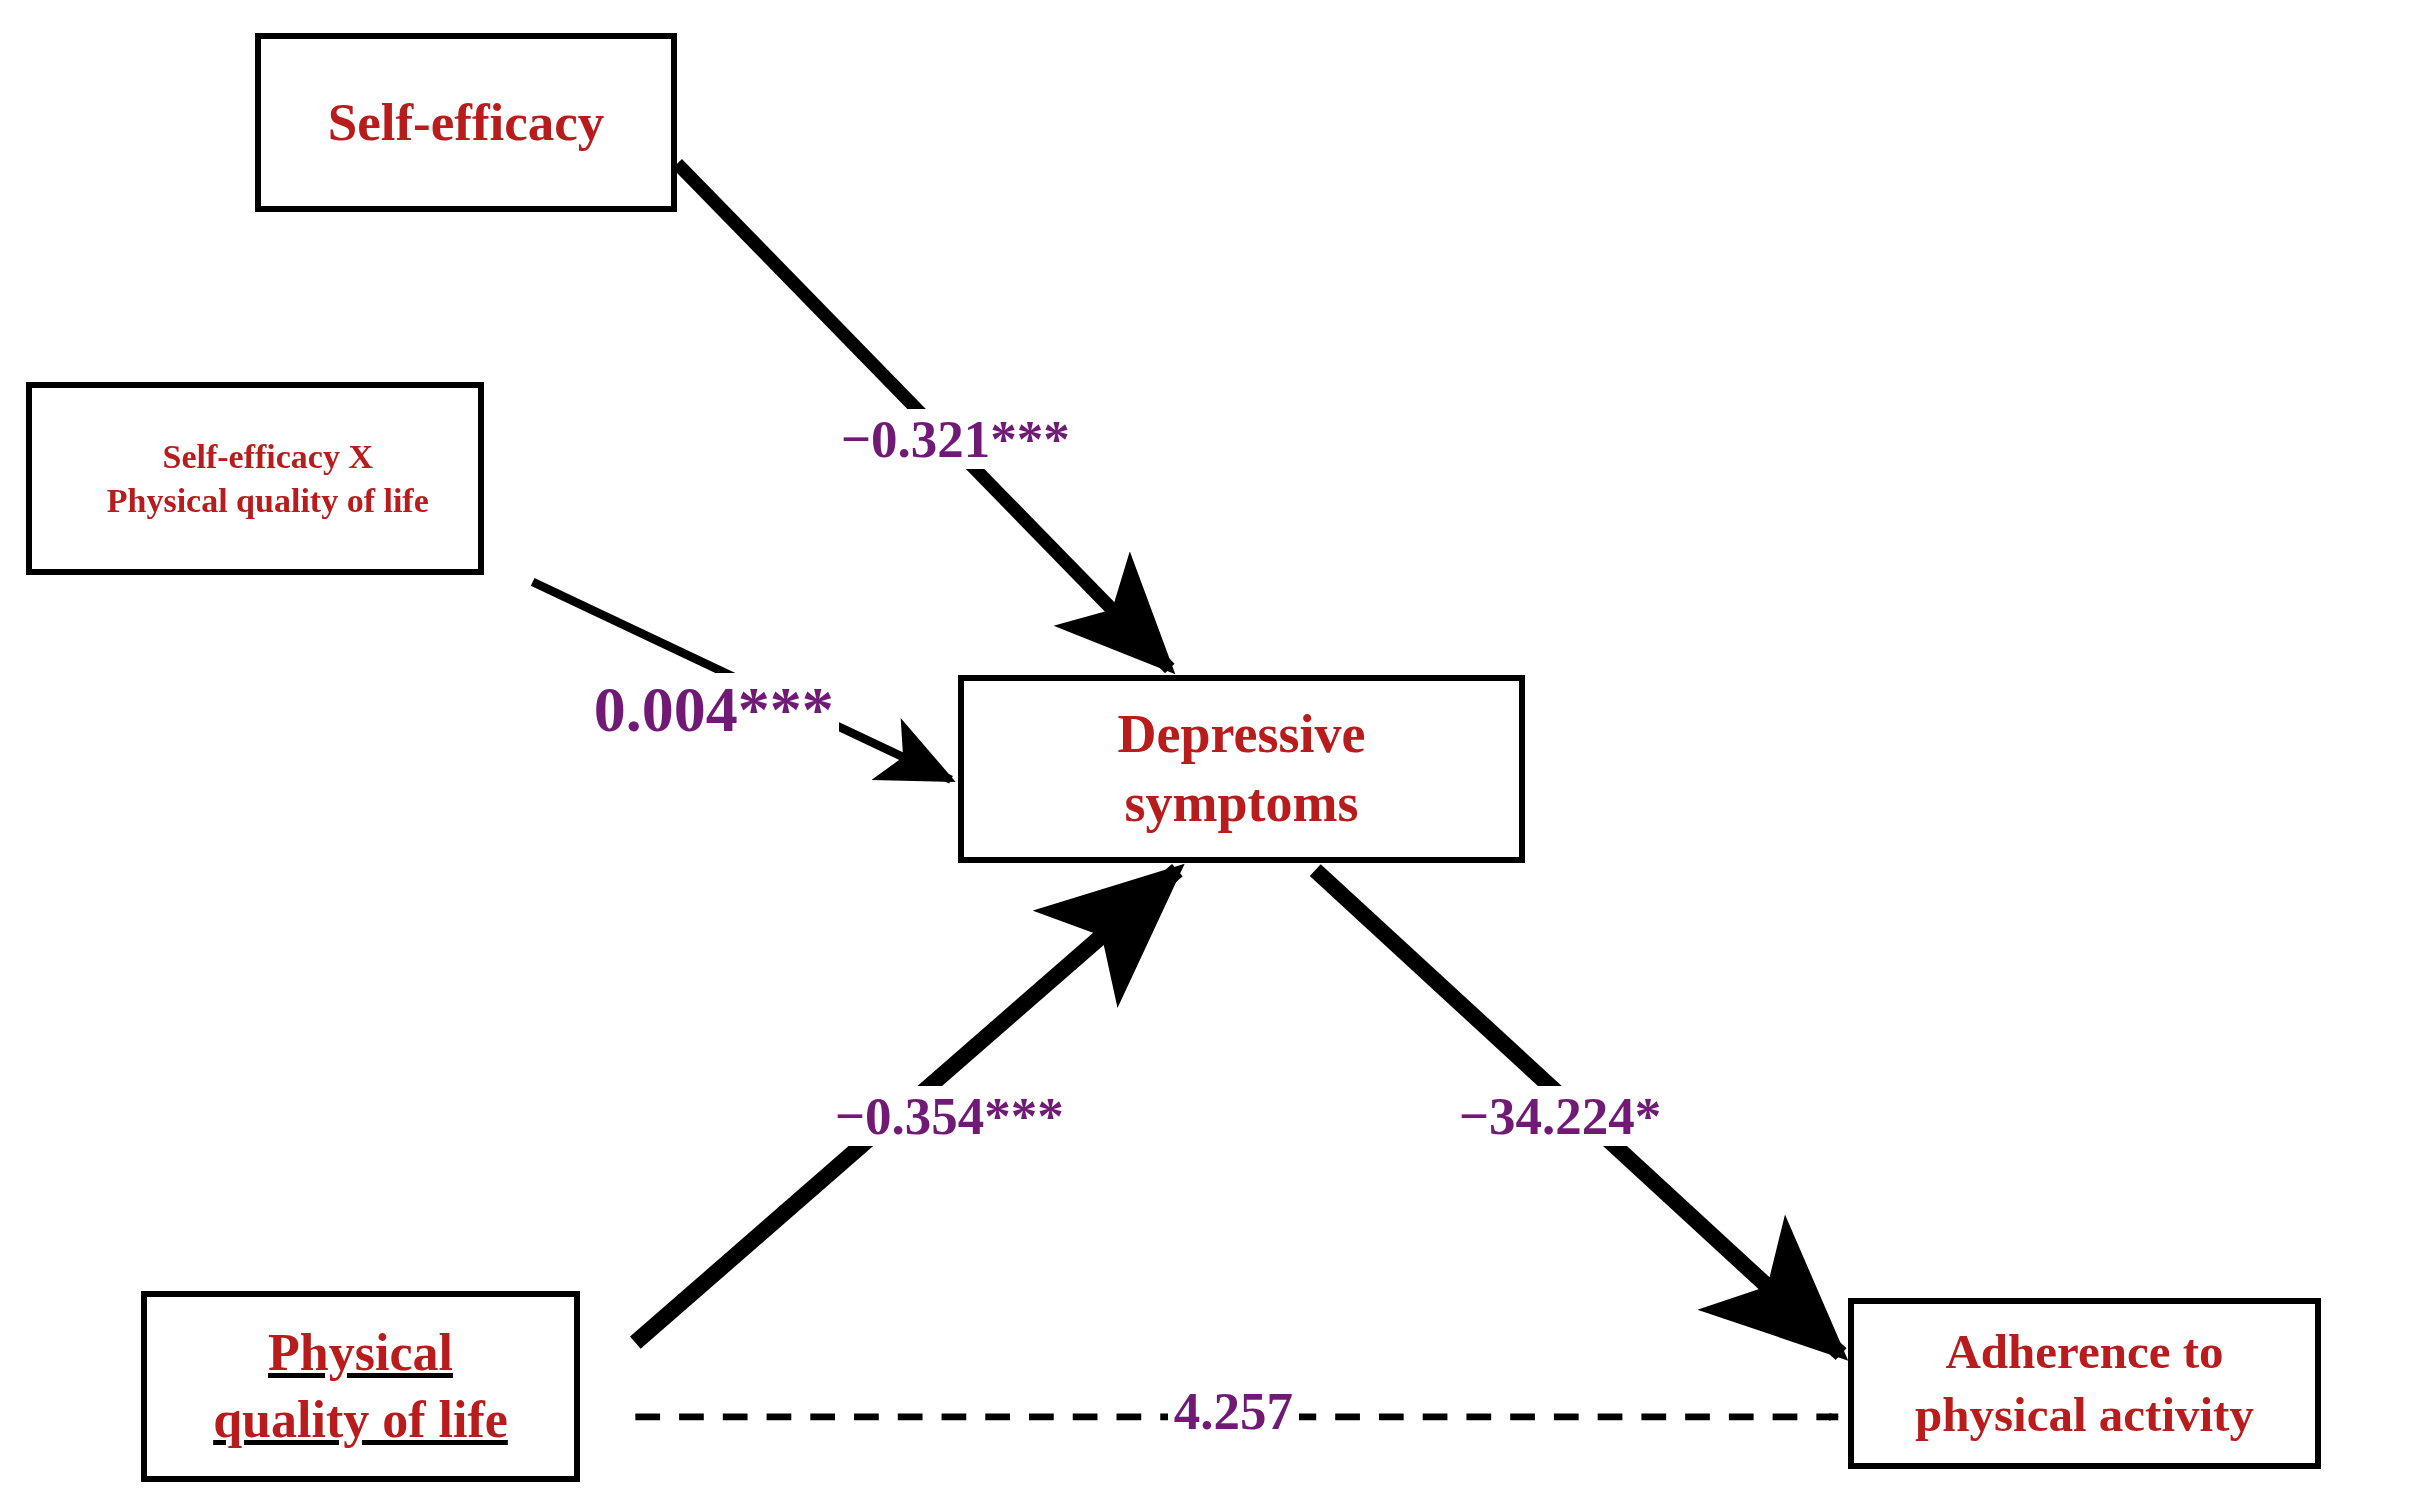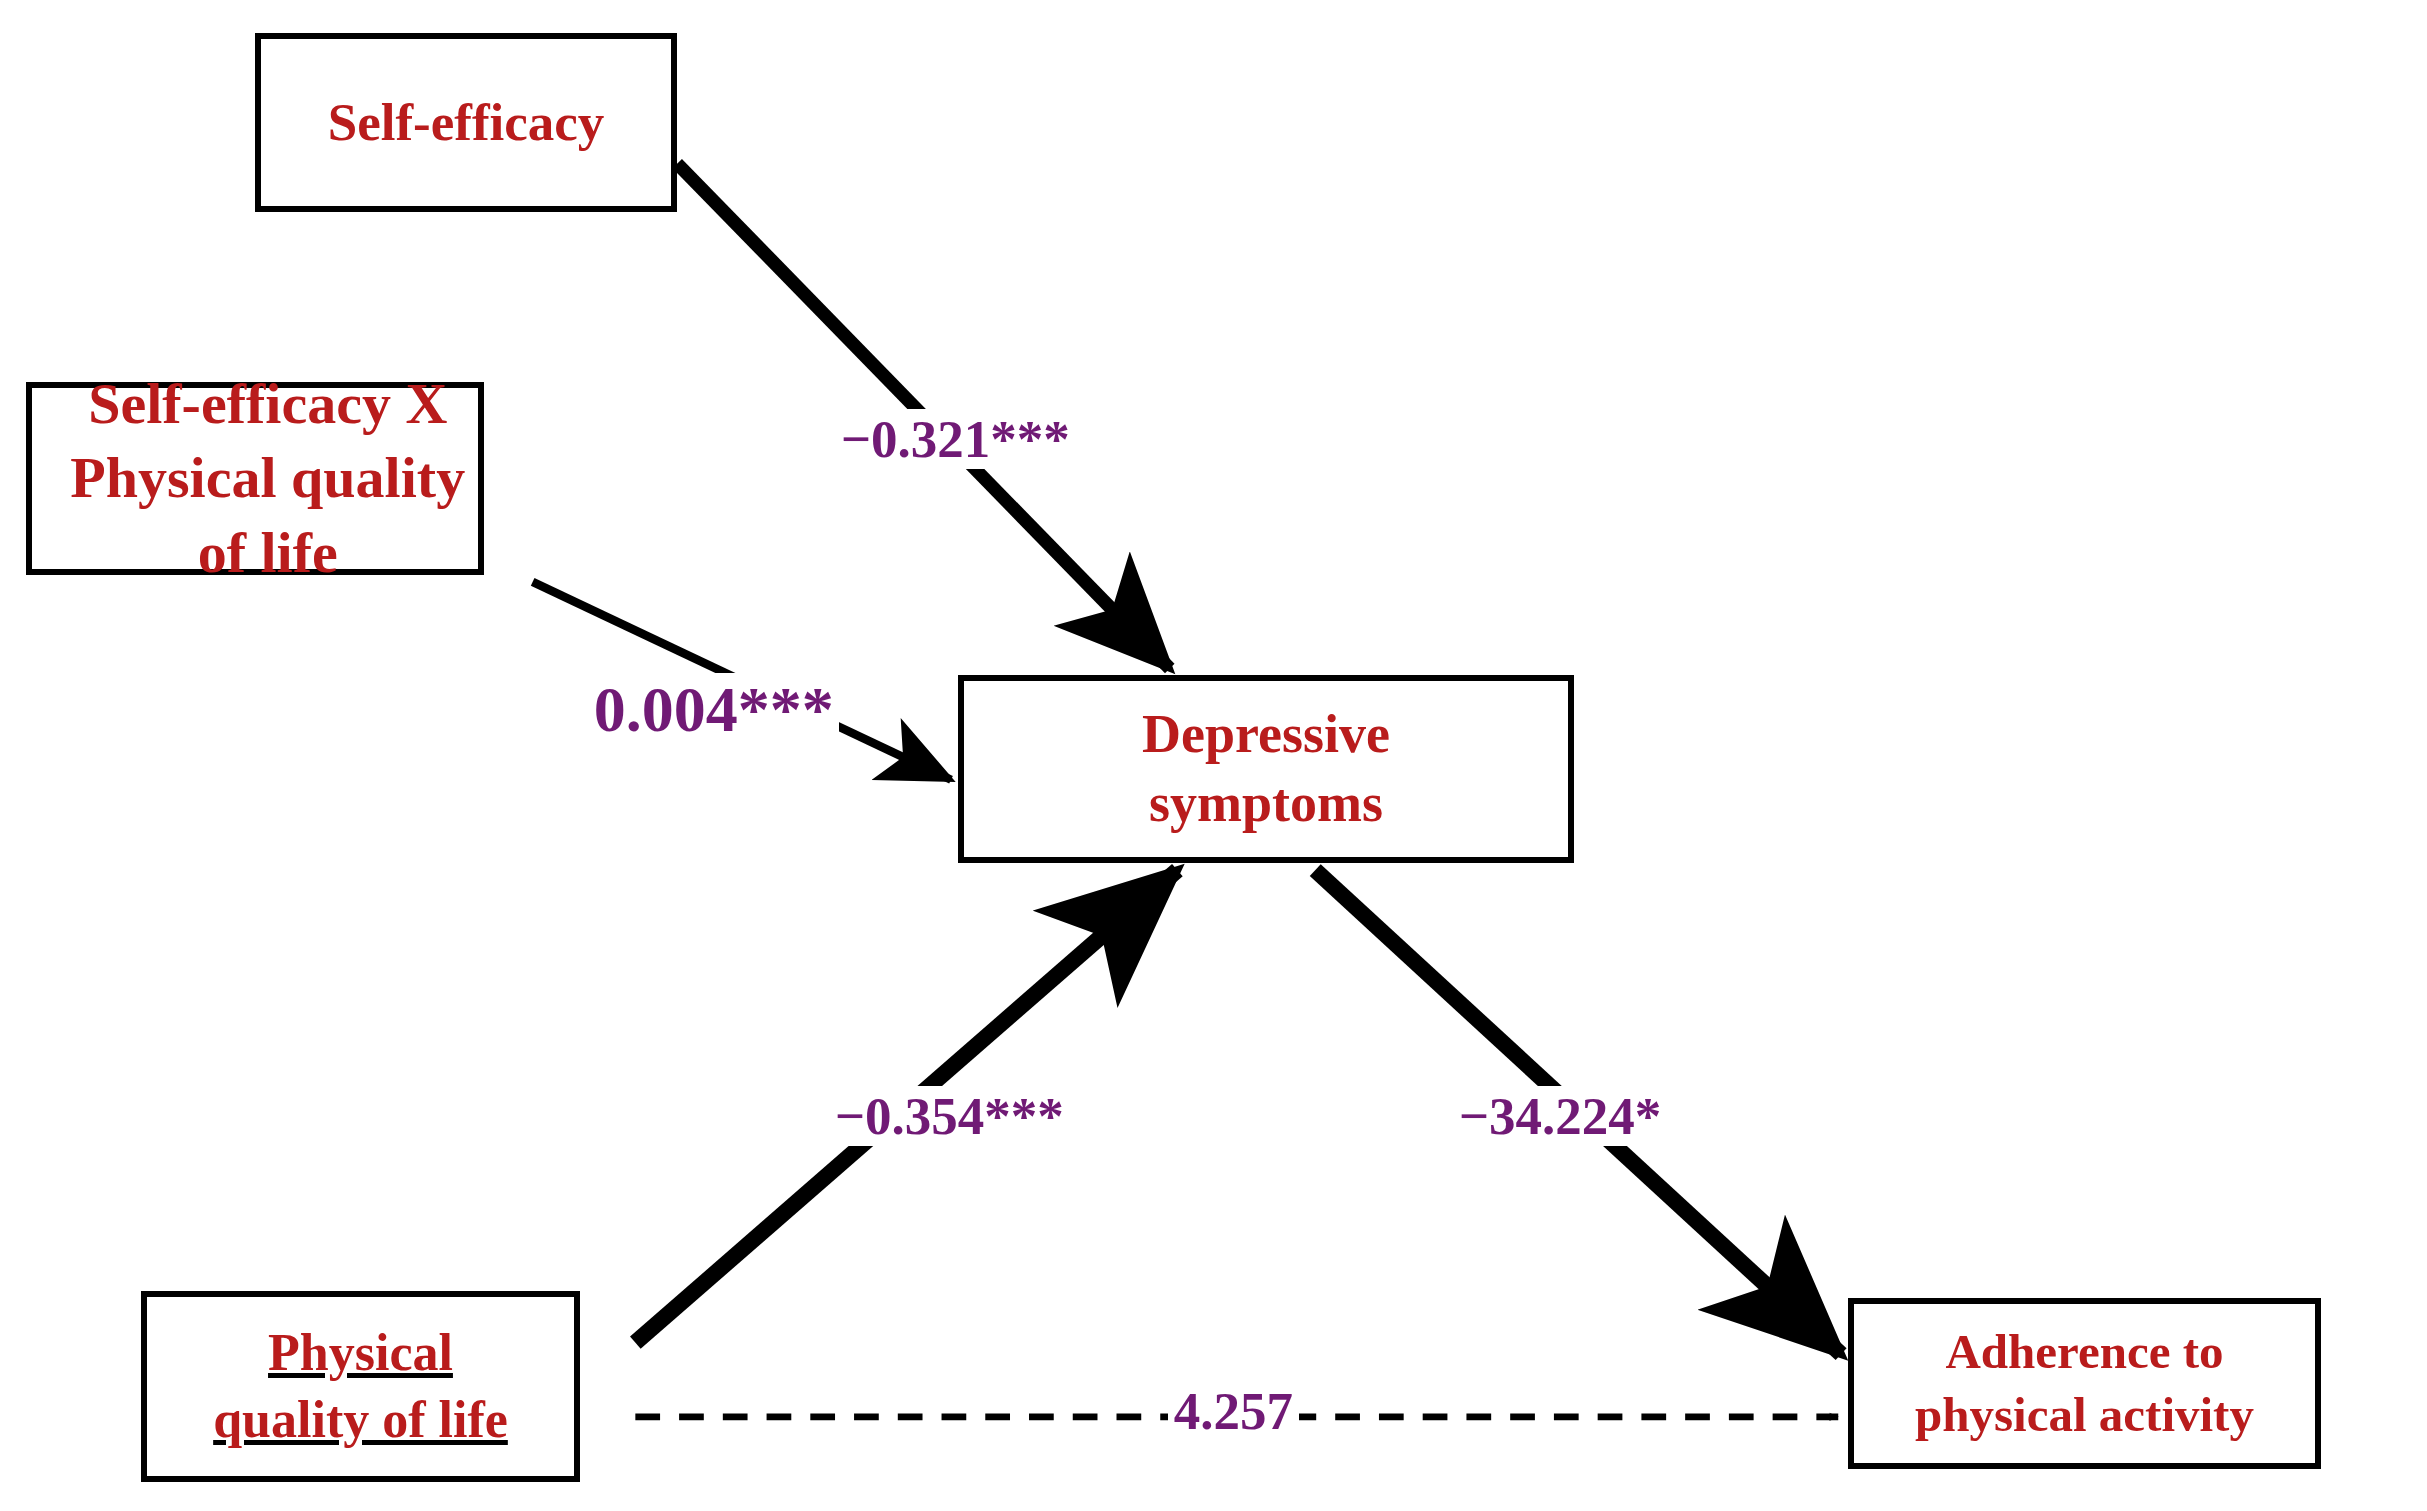--- a/index.html
+++ b/index.html
@@ -47,23 +47,23 @@
     white-space: nowrap;
     z-index: 4;
     background: #ffffff;
     padding: 0 5.7px;
   }
   
   #node-self-efficacy      { left: 255px;  top: 33px;   width: 422px; height: 179px; }
   #node-self-efficacy .node-label { font-size: 53px; }
 
   #node-interaction        { left: 26px;   top: 382px;  width: 458px; height: 193px; }
-  #node-interaction .node-label { font-size: 58px; padding-left: 35px; }
+  #node-interaction .node-label { font-size: 34px; padding-left: 35px; }
 
-  #node-depressive         { left: 958px; top: 675px;  width: 616px; height: 188px; }
+  #node-depressive         { left: 958px; top: 675px;  width: 567px; height: 188px; }
   #node-depressive .node-label { font-size: 54px; }
 
   #node-physical-qol       { left: 141px;  top: 1291px; width: 439px; height: 191px; text-decoration: underline; }
   #node-physical-qol .node-label { font-size: 52px; }
 
   #node-adherence          { left: 1848px; top: 1298px; width: 473px; height: 171px; }
   #node-adherence .node-label { font-size: 49px; }
 
   
   #label-se-dep   { left: 835px;  top: 409px;  font-size: 53px; }

